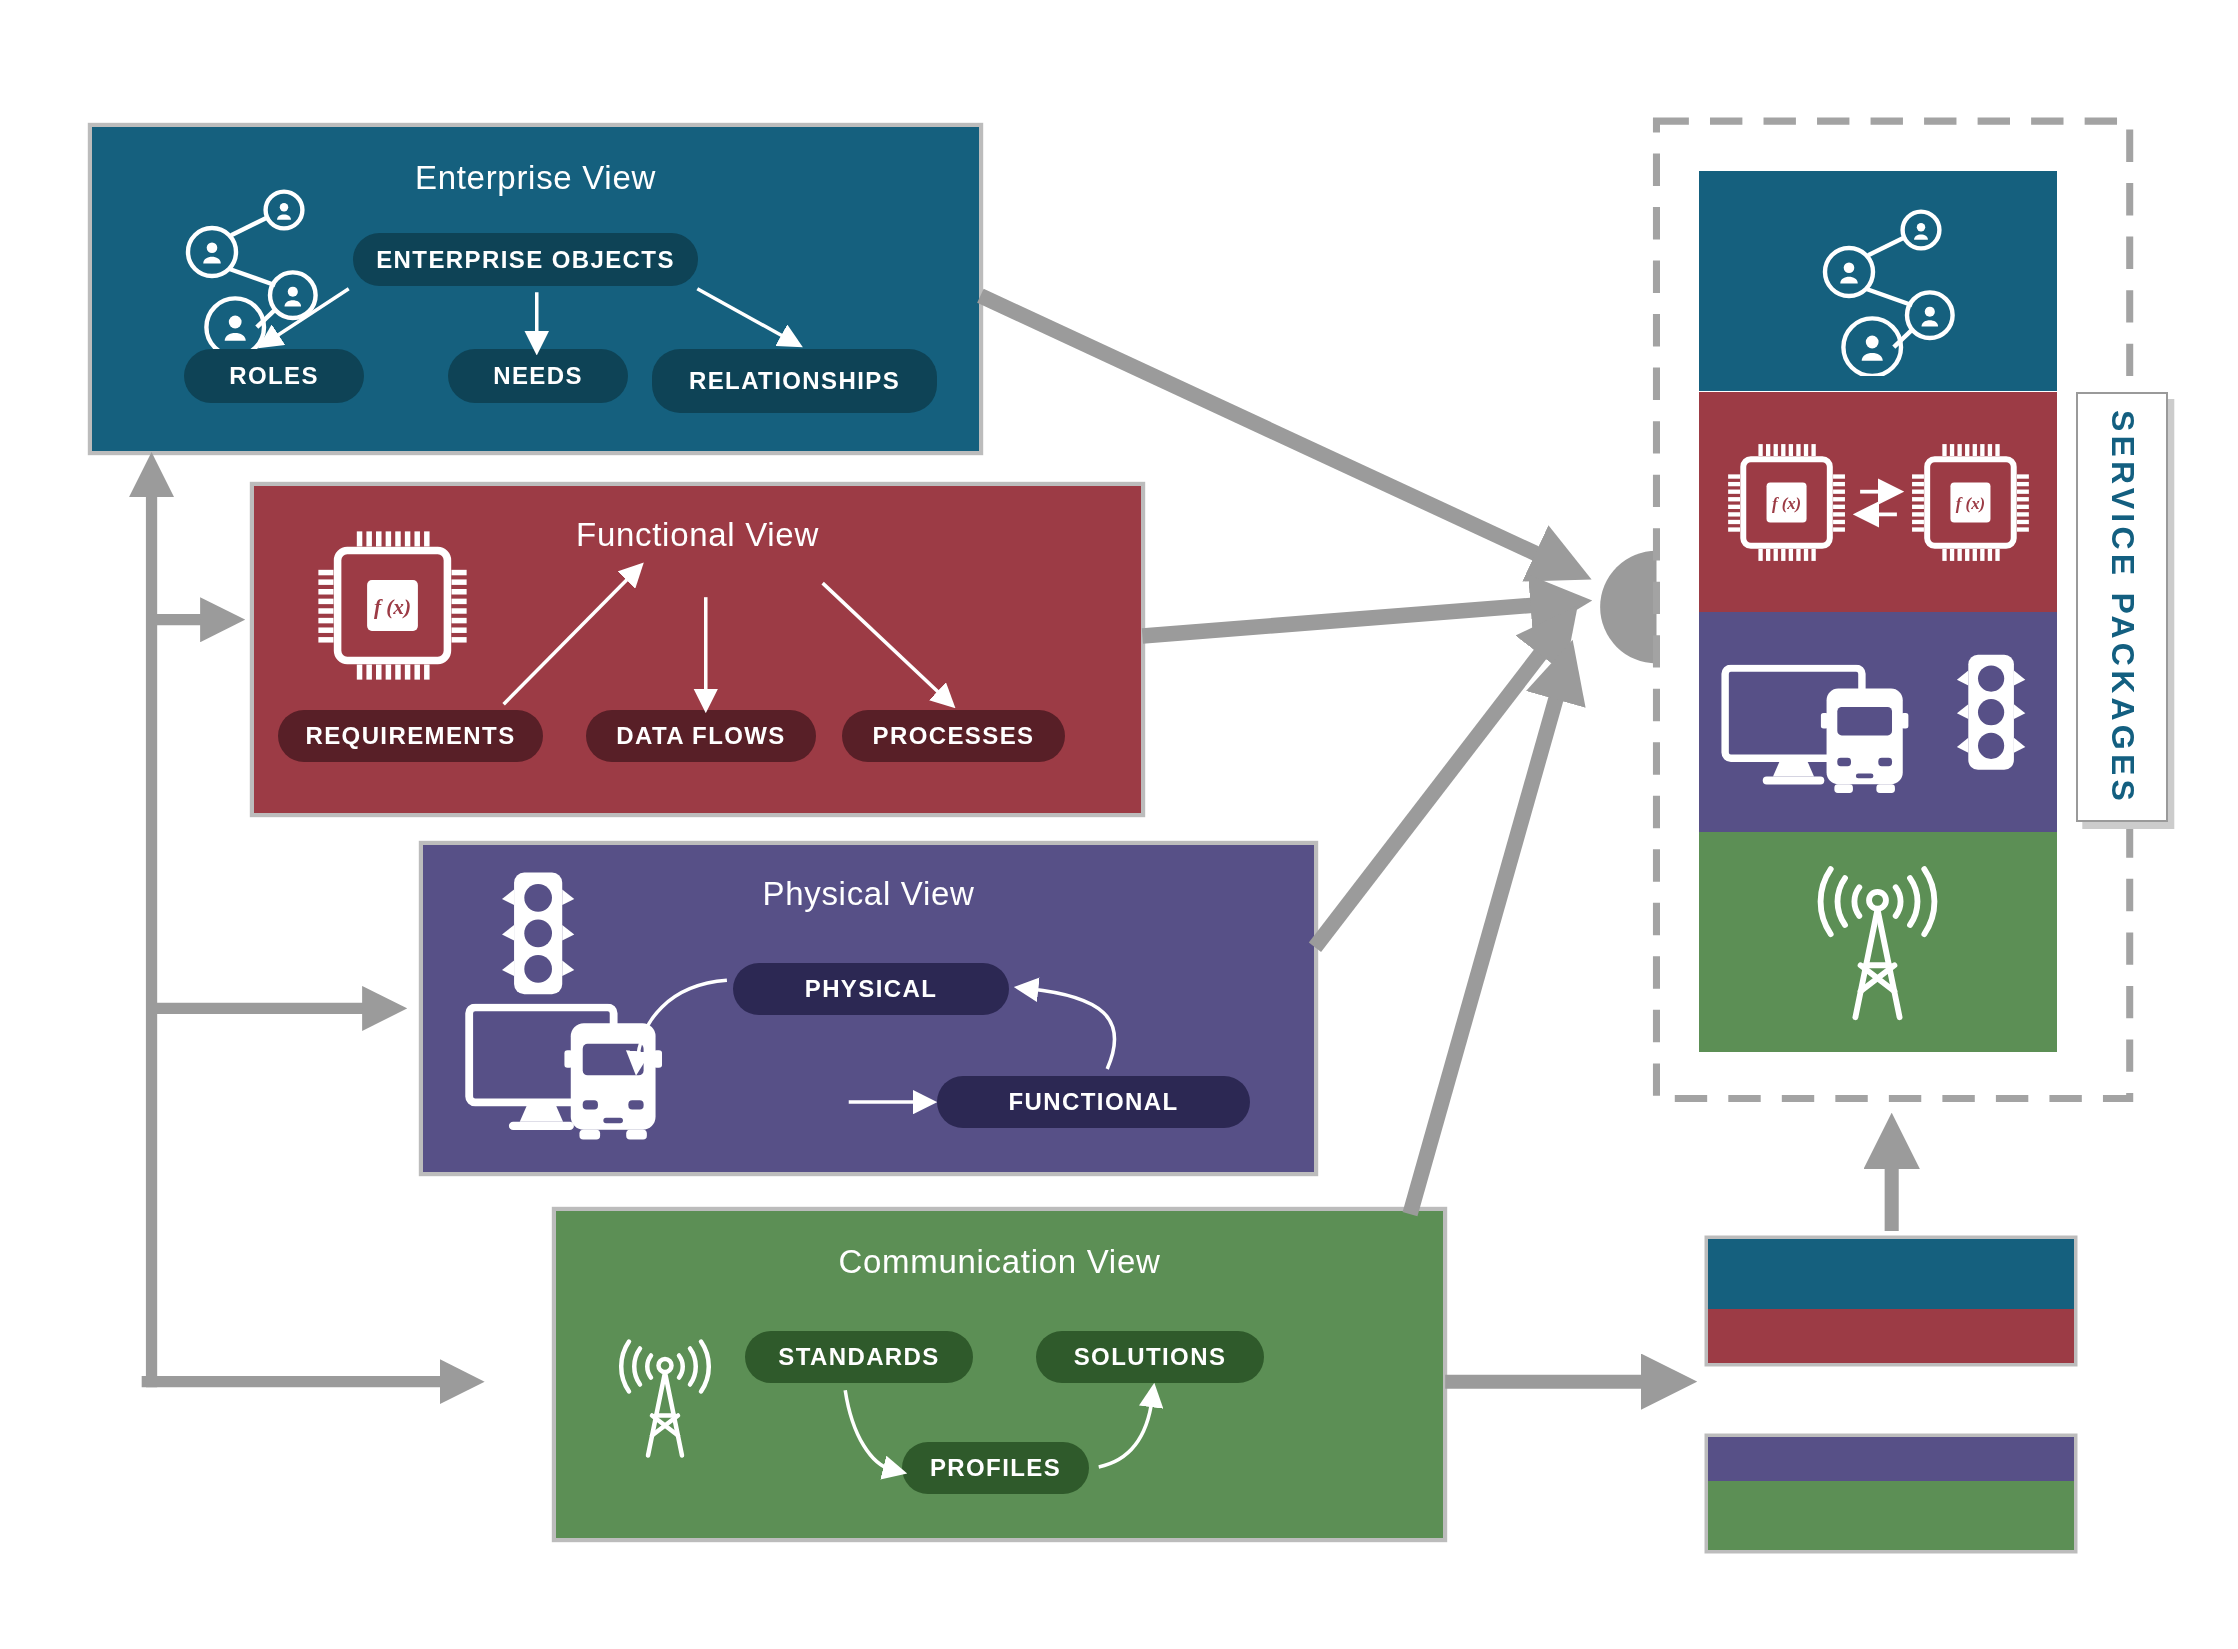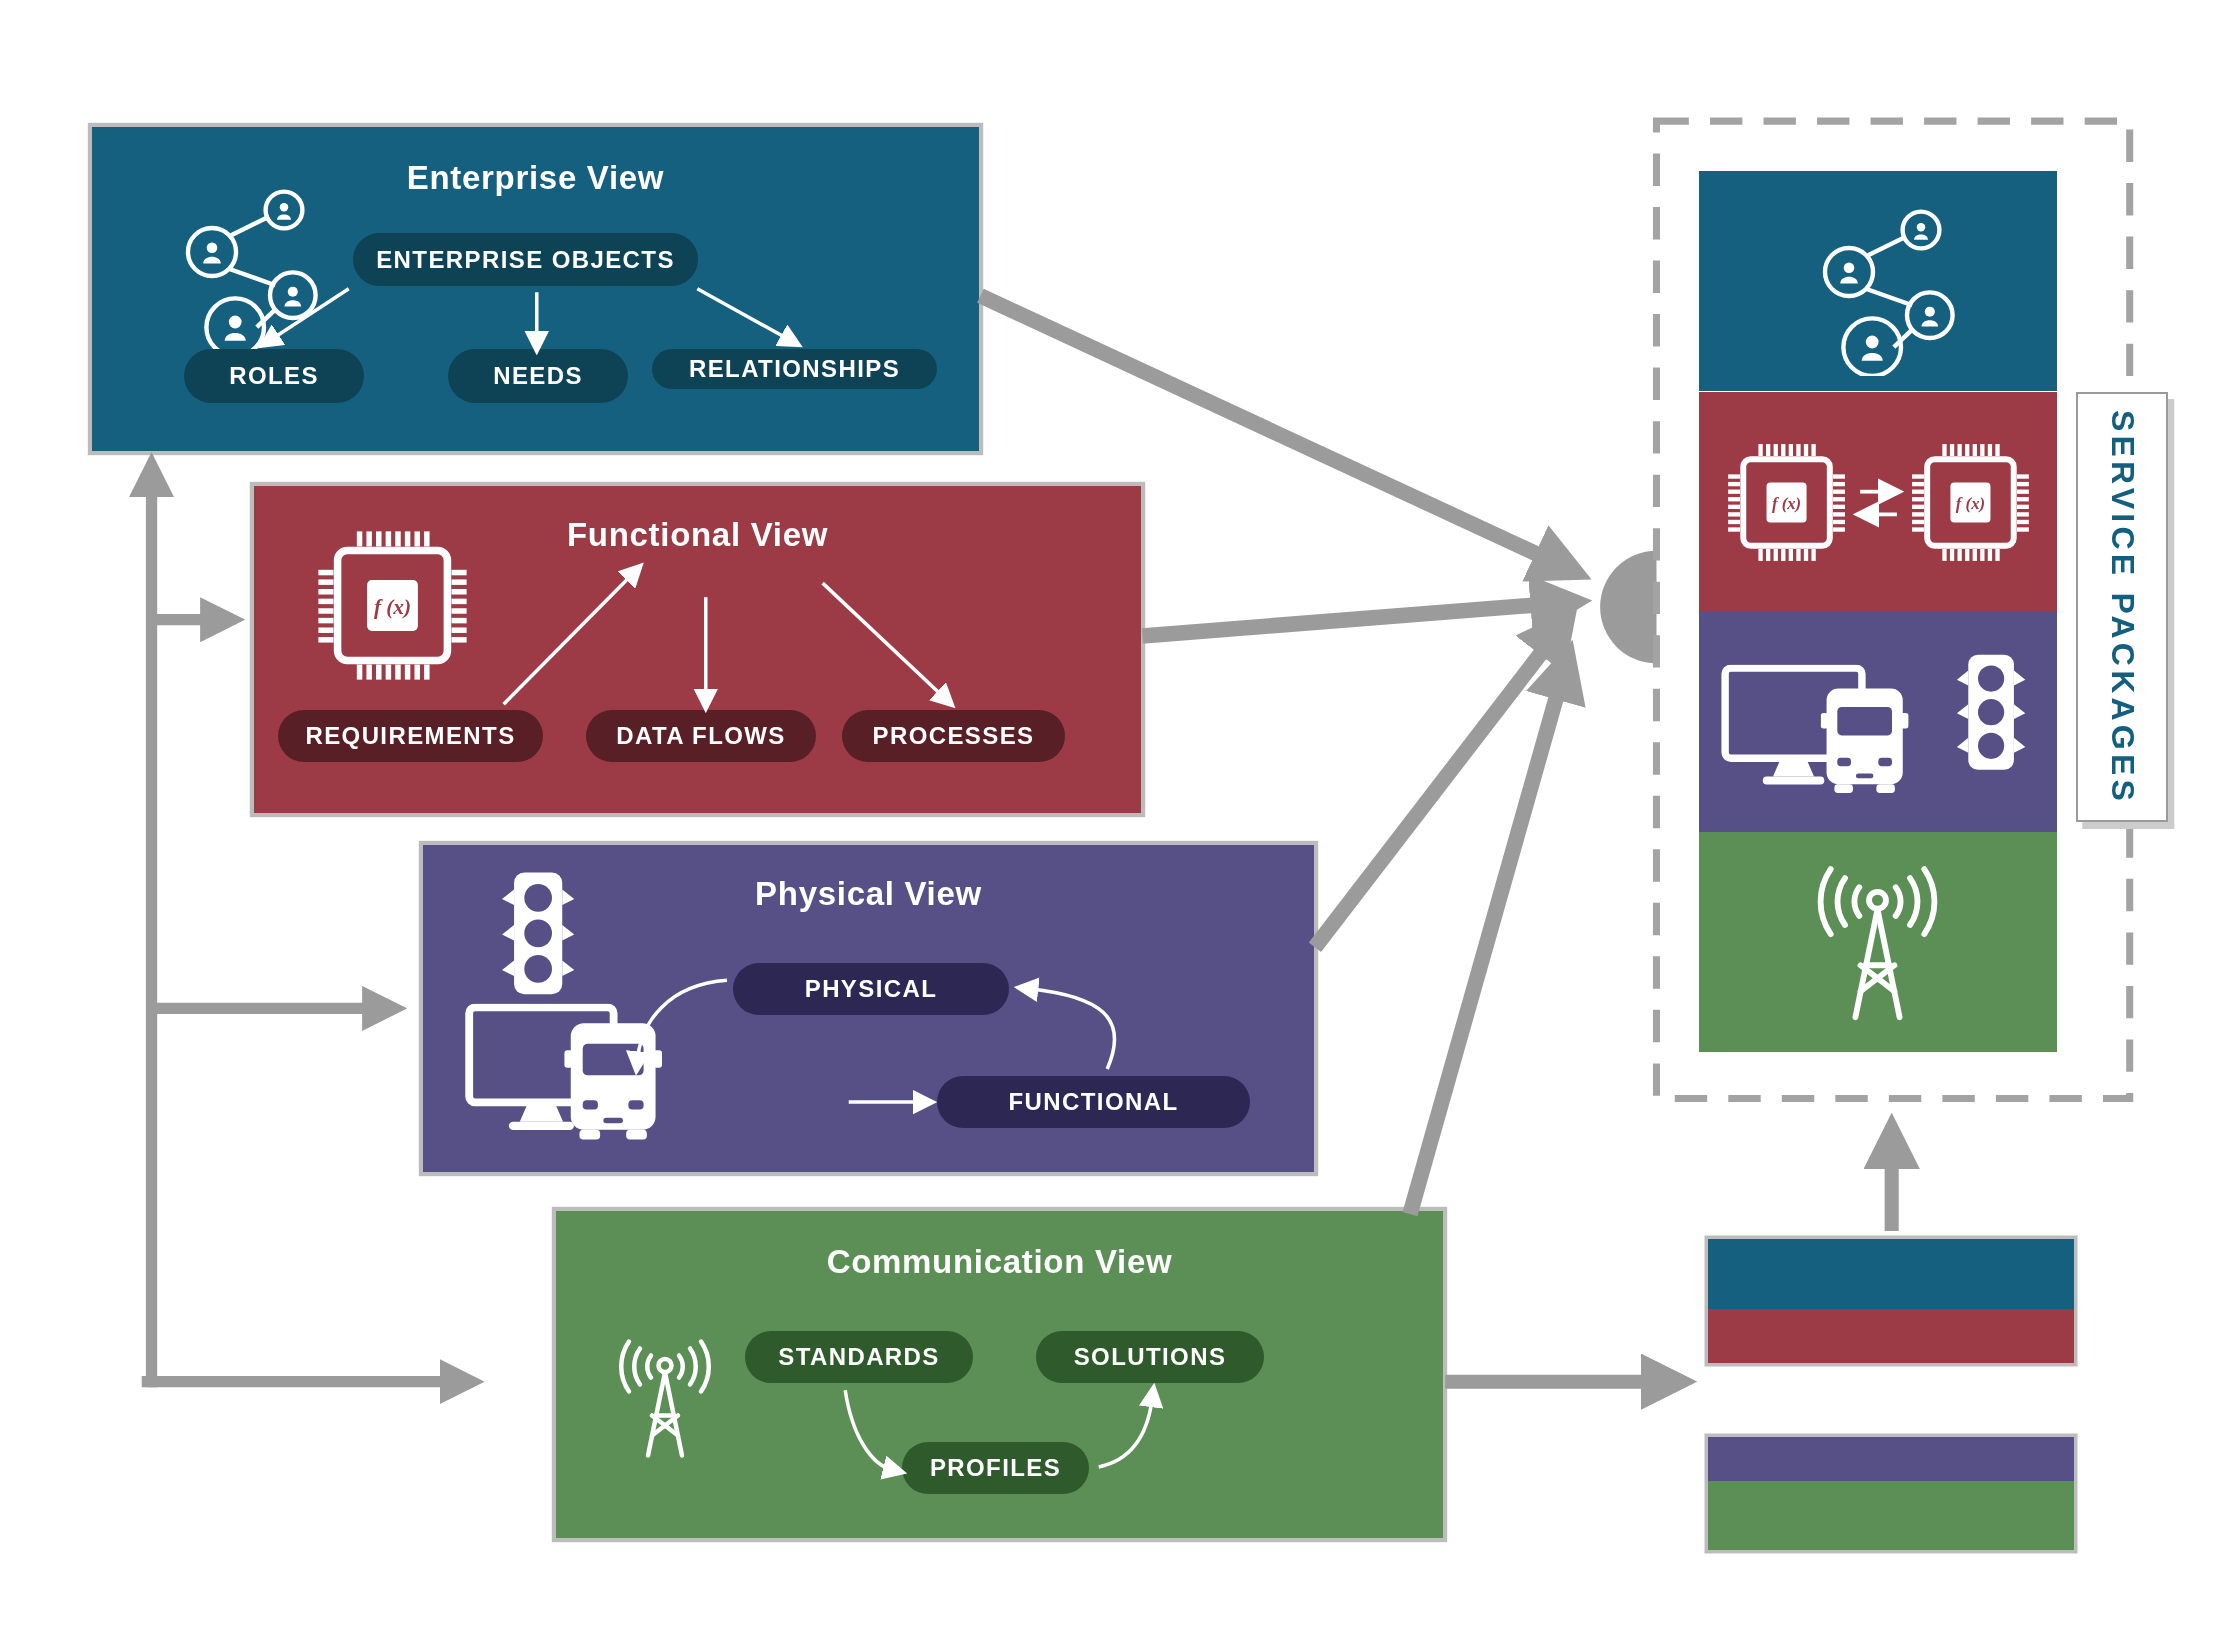--- a/index.html
+++ b/index.html
@@ -6,21 +6,21 @@
   body{width:2239px;height:1650px;position:relative;font-family:"Liberation Sans","DejaVu Sans",sans-serif;}
   #canvas{position:absolute;left:0;top:0;width:2239px;height:1650px;overflow:hidden;}
 
   .viewbox{position:absolute;box-shadow:0 0 0 4.2px rgba(80,80,80,0.38);z-index:2;}
   .vb-enterprise{background:var(--enterprise-blue);}
   .vb-functional{background:var(--functional-maroon);}
   .vb-physical{background:var(--physical-purple);}
   .vb-communication{background:var(--communication-green);}
 
   .view-title{position:absolute;left:0;right:0;text-align:center;color:#fff;
-    font-weight:700;font-size:33px;letter-spacing:0.7px;}
+    font-weight:400;font-size:33px;letter-spacing:0.7px;}
 
   .pill{position:absolute;display:flex;align-items:center;justify-content:center;
     border-radius:28px;color:#fff;font-weight:700;font-size:24px;letter-spacing:1.4px;
     white-space:nowrap;}
   .pill-enterprise{background:var(--enterprise-pill);}
   .pill-functional{background:var(--functional-pill);}
   .pill-physical{background:var(--physical-pill);}
   .pill-communication{background:var(--communication-pill);}
 
   .boxicon{position:absolute;}
@@ -167,21 +167,21 @@
 <div id="canvas">
 
   <div class="viewbox vb-enterprise" style="left:92px;top:127px;width:887px;height:324px;">
     <div class="view-title" style="top:32px;">Enterprise View</div>
     <svg class="boxicon" style="left:60px;top:41px;width:176px;height:188px;" viewBox="0 0 440 470">
         <use href="#sym-people"></use>
       </svg>
     <div class="pill pill-enterprise" style="left:261px;top:106px;width:345px;height:53px;">ENTERPRISE OBJECTS</div>
     <div class="pill pill-enterprise" style="left:92px;top:222px;width:180px;height:54px;">ROLES</div>
     <div class="pill pill-enterprise" style="left:356px;top:222px;width:180px;height:54px;">NEEDS</div>
-    <div class="pill pill-enterprise" style="left:560px;top:222px;width:285px;height:40px;">RELATIONSHIPS</div>
+    <div class="pill pill-enterprise" style="left:560px;top:222px;width:285px;height:64px;">RELATIONSHIPS</div>
   </div>
 
   <div class="viewbox vb-functional" style="left:254px;top:486px;width:887px;height:327px;">
     <div class="view-title" style="top:30px;">Functional View</div>
     <svg class="boxicon" style="left:63px;top:44px;width:151px;height:151px;" viewBox="0 0 220 220">
         <use href="#sym-chip"></use>
       </svg>
     <div class="pill pill-functional" style="left:24px;top:224px;width:265px;height:52px;">REQUIREMENTS</div>
     <div class="pill pill-functional" style="left:332px;top:224px;width:230px;height:52px;">DATA FLOWS</div>
     <div class="pill pill-functional" style="left:588px;top:224px;width:223px;height:52px;">PROCESSES</div>

